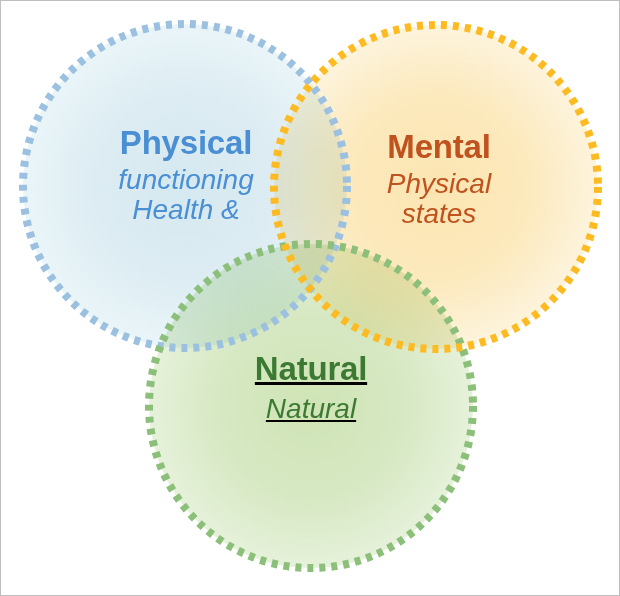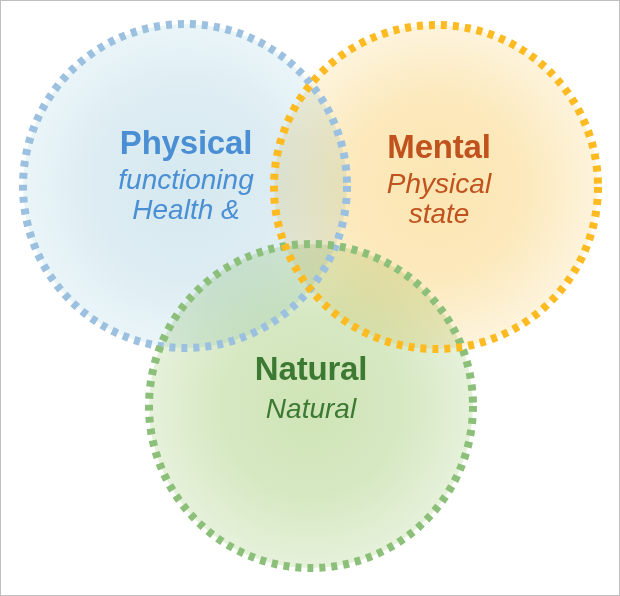--- a/index.html
+++ b/index.html
@@ -78,20 +78,21 @@
   }
   #label-mental .label-sub {
     font-size: 28px;
     color: #C0521E;
   }
   
   #label-natural {
     left: 185px;
     top: 348px;
     width: 250px;
+    text-decoration: underline;
   }
   #label-natural .label-title {
     font-size: 33px;
     color: #3C7A33;
     line-height: 1.22;
     margin-bottom: 3px;
   }
   #label-natural .label-sub {
     font-size: 28px;
     color: #3C7A33;
@@ -137,21 +138,21 @@
 
     <div class="label-group" id="label-physical">
       <span class="label-title" style="color: rgb(74, 143, 212);">Physical</span>
       <span class="label-sub" style="color: rgb(74, 143, 212);">functioning</span>
       <span class="label-sub" style="color: rgb(74, 143, 212);">Health &amp;</span>
     </div>
 
     <div class="label-group" id="label-mental">
       <span class="label-title" style="color: rgb(192, 82, 30);">Mental</span>
       <span class="label-sub" style="color: rgb(192, 82, 30);">Physical</span>
-      <span class="label-sub" style="color: rgb(192, 82, 30);">state</span>
+      <span class="label-sub" style="color: rgb(192, 82, 30);">states</span>
     </div>
 
     <div class="label-group" id="label-natural">
       <span class="label-title" style="color: rgb(60, 122, 51);">Natural</span>
       <span class="label-sub" style="color: rgb(60, 122, 51);">Natural</span>
     </div>
 
   </div>
 </div>
 

